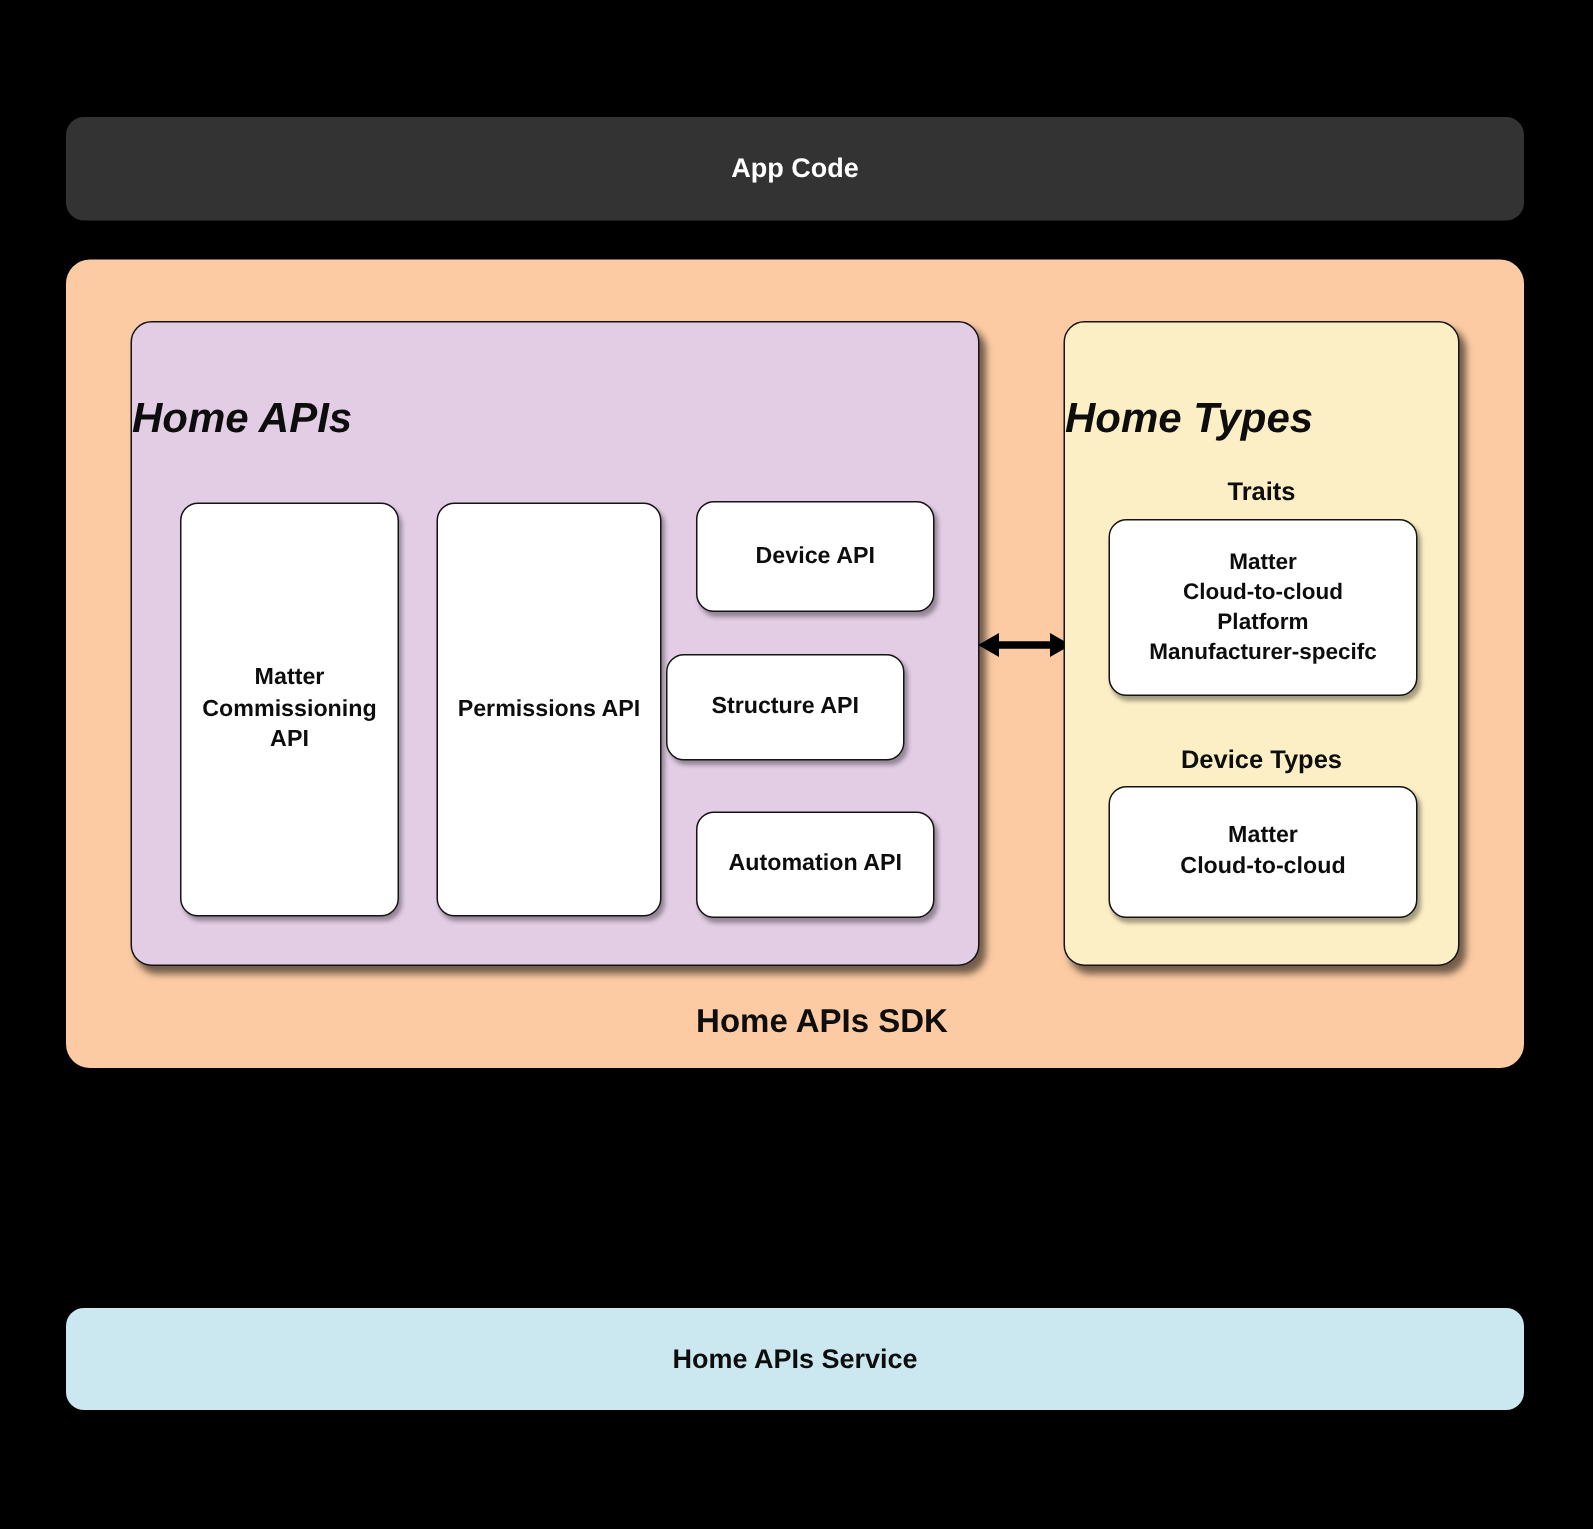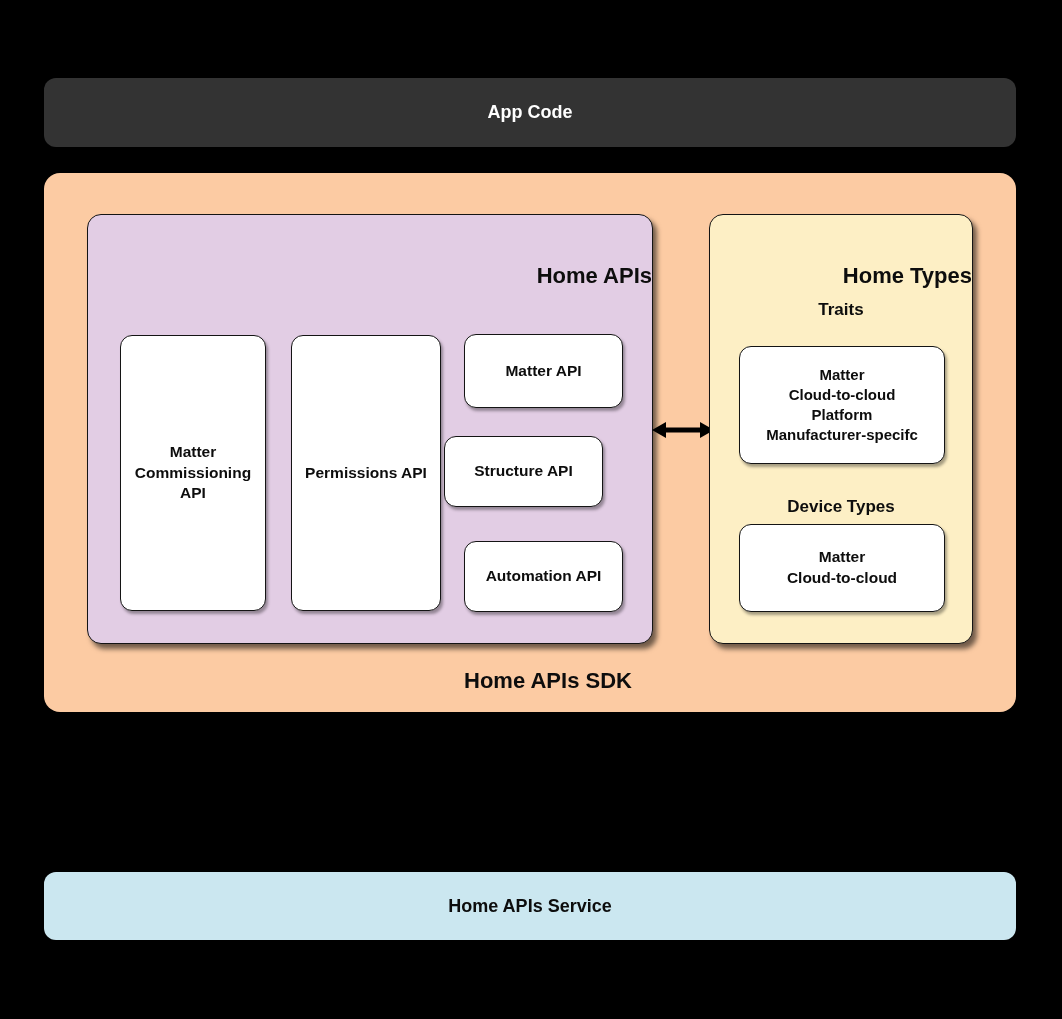--- a/index.html
+++ b/index.html
@@ -66,22 +66,22 @@
   .home-apis{
     left:43px;top:41px;width:566px;height:430px;
     background:var(--home-apis-bg);
   }
   .home-types{
     left:665px;top:41px;width:264px;height:430px;
     background:var(--home-types-bg);
   }
   .panel-title{
     position:absolute;left:0;right:0;top:48px;
-    text-align:right;
-    font-size:22px;font-weight:bold;
+    text-align:left;
+    font-size:28px;font-weight:bold;font-style:italic;
   }
   .card{
     position:absolute;
     background:var(--card-bg);
     border:1.4px solid var(--border);
     border-radius:12px;
     box-shadow:2px 3px 3px rgba(0,0,0,0.35);
     display:flex;align-items:center;justify-content:center;
     text-align:center;
     font-size:15.5px;font-weight:bold;
@@ -92,21 +92,21 @@
   .card-matter-commissioning{left:32px;top:120px;width:146px;height:276px;}
   .card-permissions{left:203px;top:120px;width:150px;height:276px;}
   .card-device{left:376px;top:119px;width:159px;height:74px;}
   .card-structure{left:356px;top:221px;width:159px;height:71px;}
   .card-automation{left:376px;top:326px;width:159px;height:71px;}
   .sub-label{
     position:absolute;left:0;right:0;
     text-align:center;
     font-size:17px;font-weight:bold;
   }
-  .traits-label{top:85px;}
+  .traits-label{top:103px;}
   .device-types-label{top:282px;}
   .card-traits{left:29px;top:131px;width:206px;height:118px;font-size:15px;}
   .card-device-types{left:29px;top:309px;width:206px;height:88px;}
   .arrow{
     position:absolute;left:608px;top:242px;width:62px;height:30px;
   }
 </style>
 </head>
 <body>
 
@@ -117,21 +117,21 @@
   </div>
 
   <div class="sdk">
 
     <div class="panel home-apis">
       <div class="panel-title">Home APIs</div>
       <div class="card card-matter-commissioning">Matter
 Commissioning
 API</div>
       <div class="card card-permissions">Permissions API</div>
-      <div class="card card-device">Matter API</div>
+      <div class="card card-device">Device API</div>
       <div class="card card-structure">Structure API</div>
       <div class="card card-automation">Automation API</div>
     </div>
 
     <svg class="arrow" viewBox="0 0 62 30">
       <line x1="10" y1="15" x2="52" y2="15" stroke="#000" stroke-width="5"></line>
       <polygon points="0,15 14,7 14,23" fill="#000"></polygon>
       <polygon points="62,15 48,7 48,23" fill="#000"></polygon>
     </svg>
 

